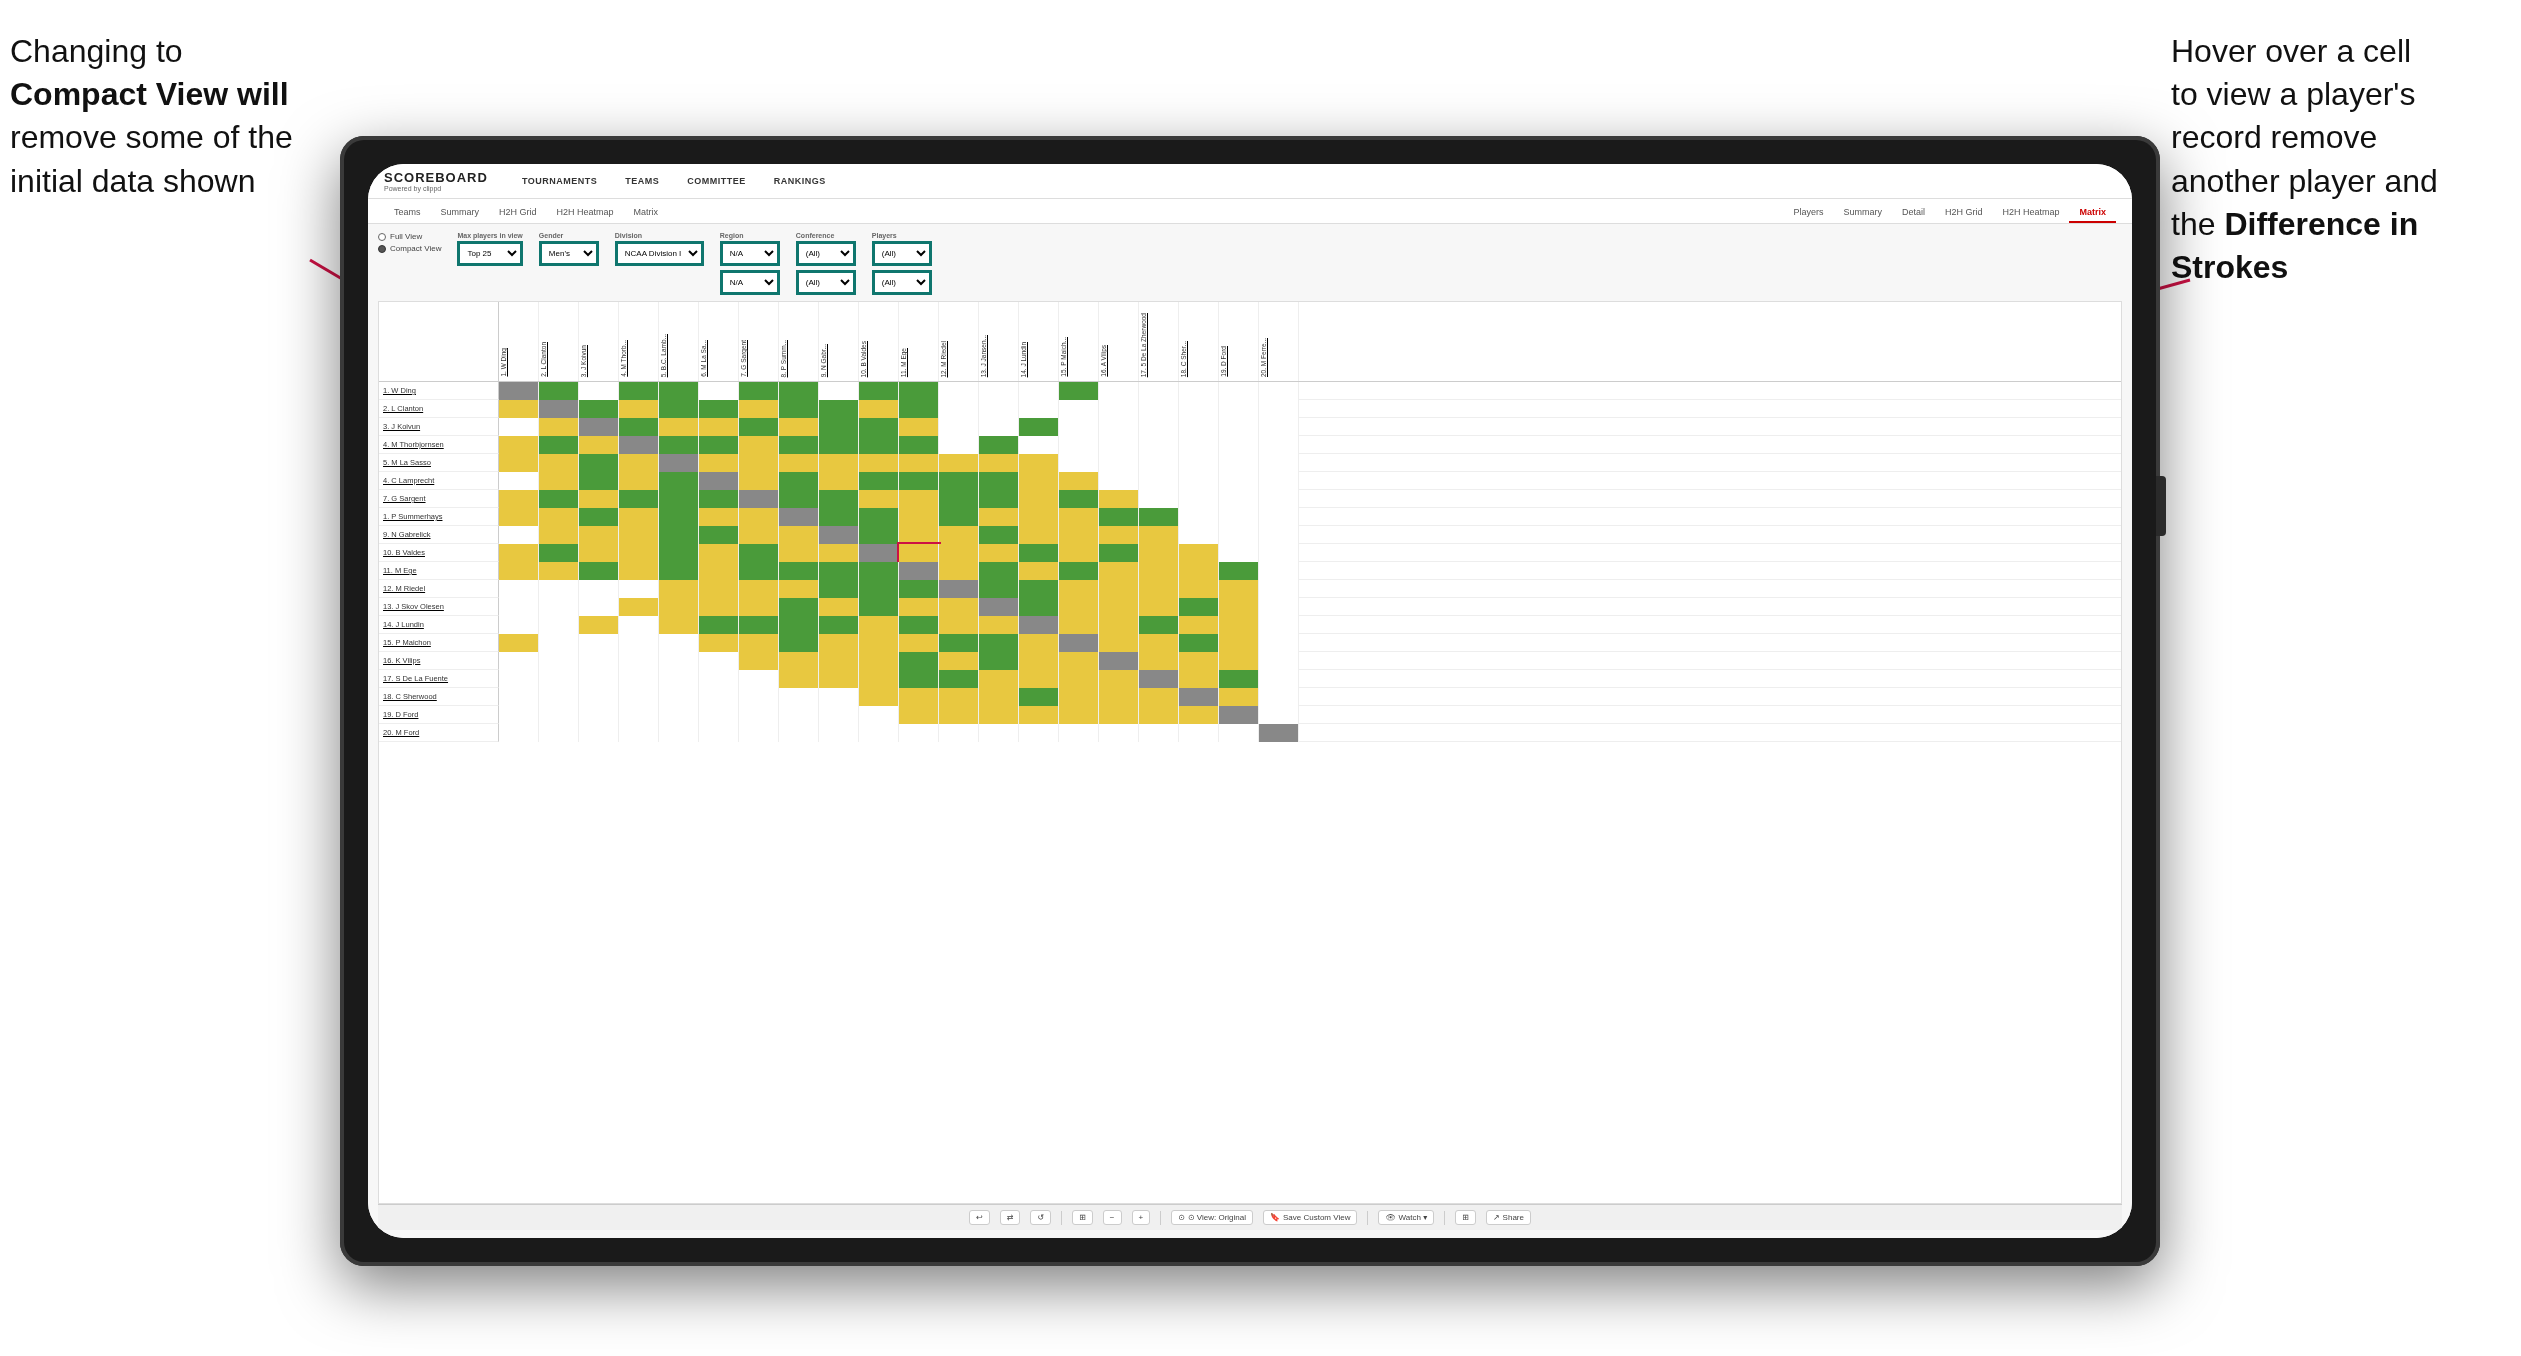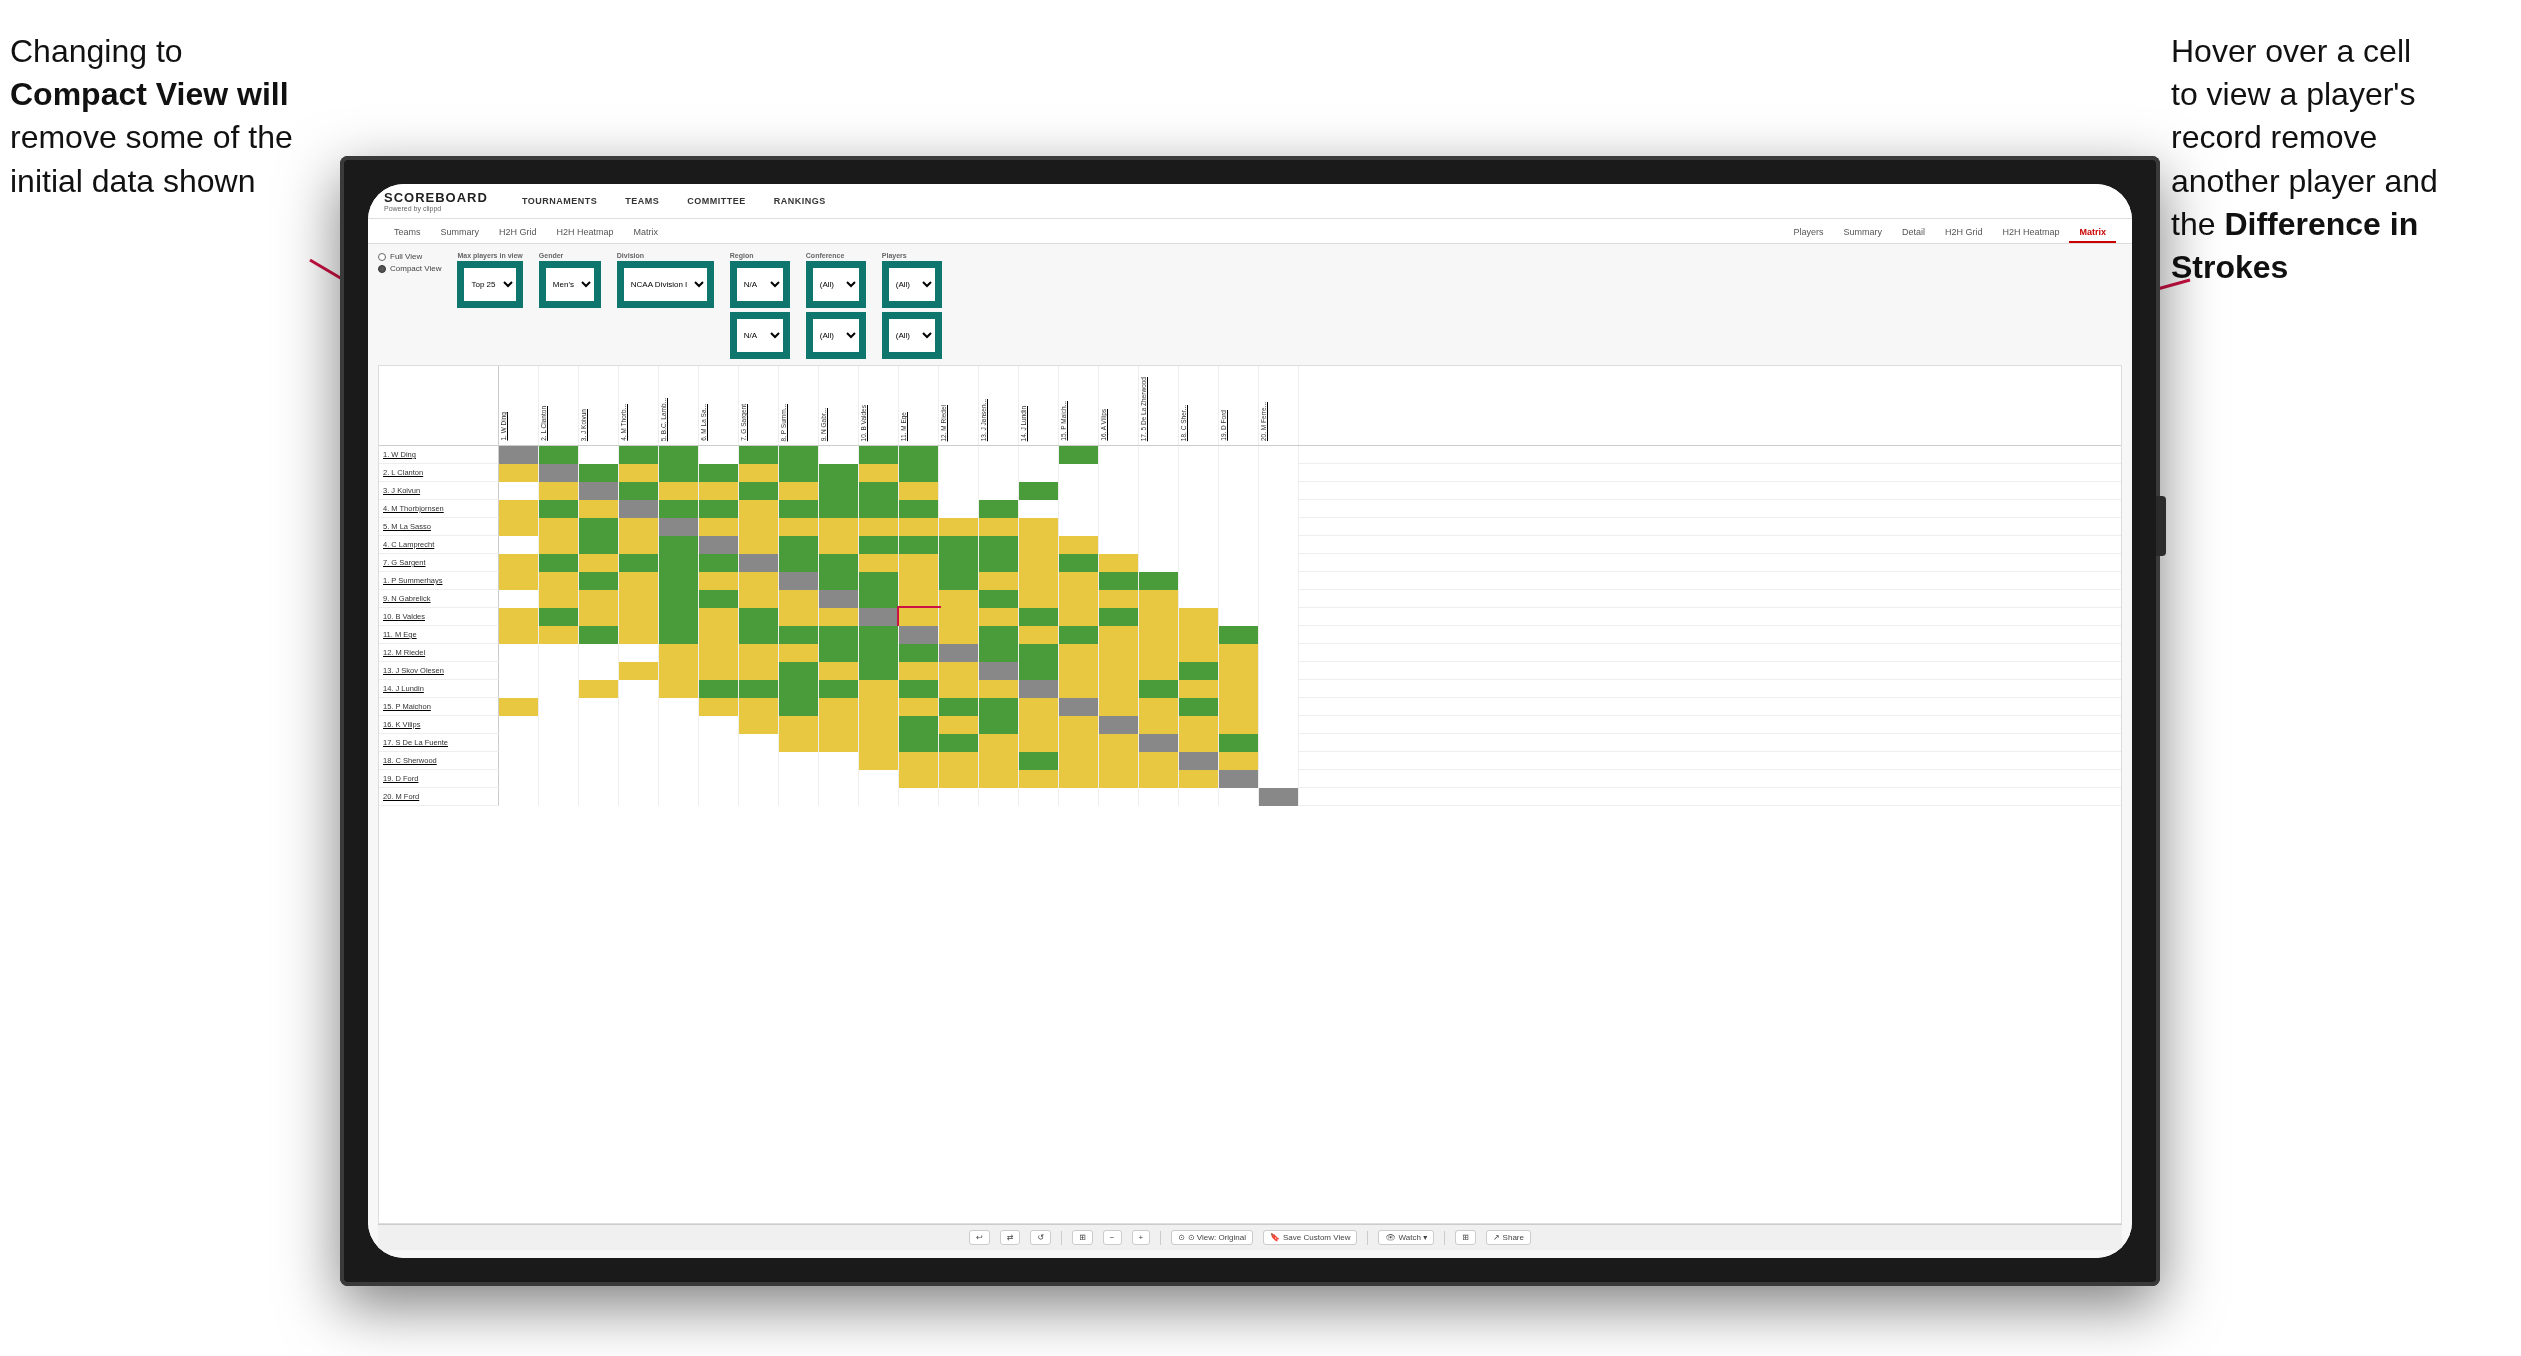--- a/index.html
+++ b/index.html
@@ -46,26 +46,26 @@
       position: absolute;
       top: 0; left: 0;
       width: 2521px;
       height: 1356px;
       pointer-events: none;
     }
 
     
     .tablet {
       position: absolute;
-      top: 156px;
+      top: 136px;
       left: 340px;
       width: 1820px;
       height: 1130px;
       background: #1a1a1a;
-      border-radius: 8px;
+      border-radius: 24px;
       box-shadow: 0 20px 60px rgba(0,0,0,0.5), inset 0 0 0 4px #3a3a3a;
     }
 
     
     .tablet-screen {
       position: absolute;
       top: 28px;
       left: 28px;
       right: 28px;
       bottom: 28px;
@@ -200,23 +200,23 @@
       flex-direction: column;
       gap: 2px;
     }
     .filter-label {
       font-size: 7px;
       color: #666;
       font-weight: 600;
     }
     .filter-select {
       font-size: 8px;
-      border: 7px solid #0f766e;
+      border: 3px solid #0f766e;
       background: #fff;
-      padding: 11px 3px;
+      padding: 4px 3px;
       min-width: 60px;
     }
 
     
     .matrix-area {
       flex: 1;
       overflow: hidden;
       display: flex;
       flex-direction: column;
       background: #fff;

